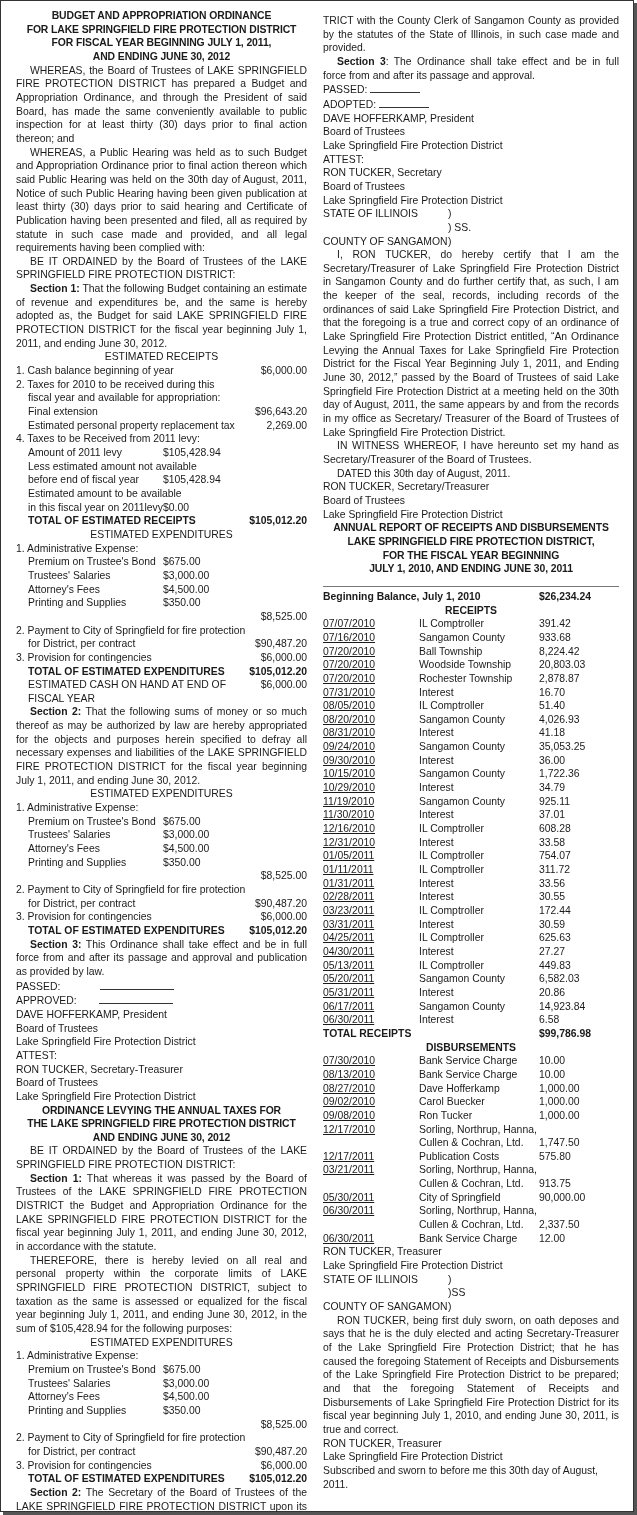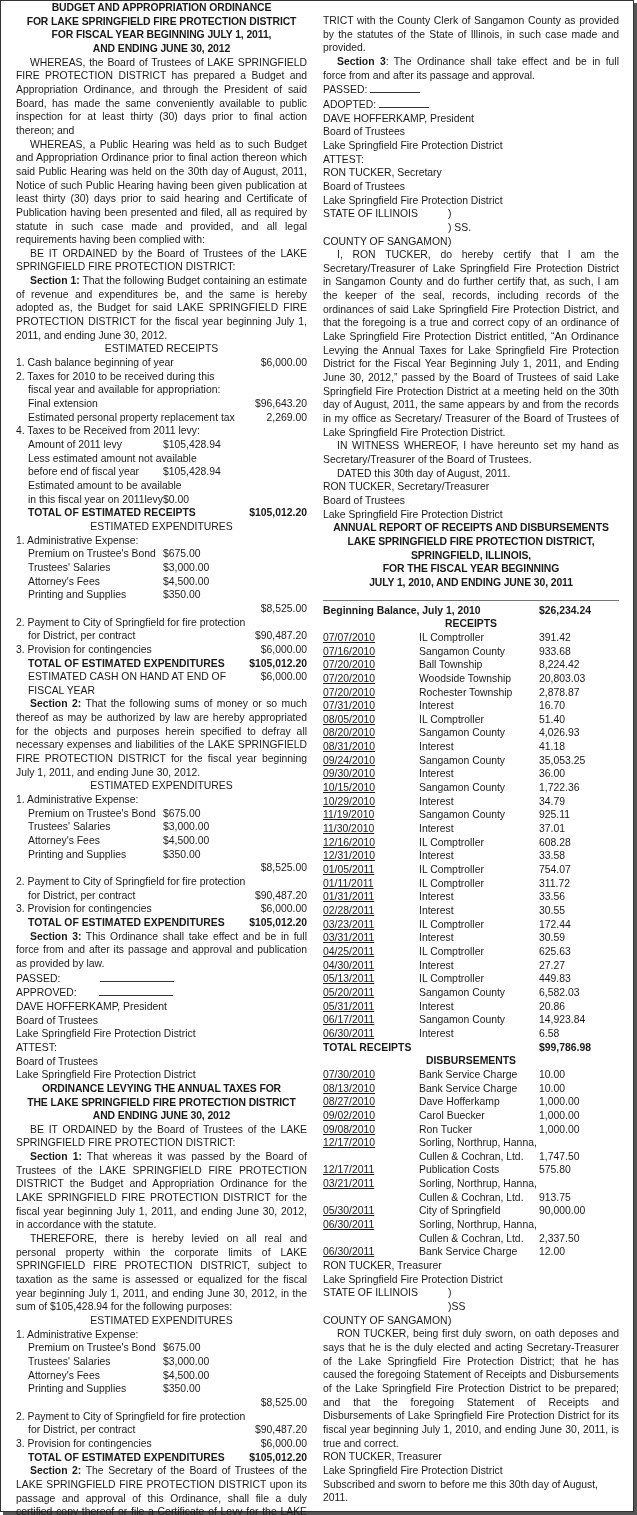--- a/index.html
+++ b/index.html
@@ -12,21 +12,21 @@
     box-shadow: 3px 3px 0 #555;
     background: #fff;
     display: flex;
     color: #1a1a1a;
     font-family: "Liberation Sans", sans-serif;
     font-size: 10.4px;
     line-height: 13.65px;
   }
   .col { box-sizing: border-box; width: 50%; padding: 0 10px 0 15px; }
   .col.right { padding: 0 14px 0 6px; }
-  .col.left { padding-top: 0; }
+  .col.left { padding-top: 8px; }
   .col.right { padding-top: 13px; }
   .head { text-align: center; font-weight: bold; letter-spacing: -0.1px; }
   .center { text-align: center; }
   p { margin: 0; }
   .just { text-align: justify; }
   .ind { text-indent: 14px; }
   .b { font-weight: bold; }
   .row { display: flex; }
   .row .lbl { flex: 1; }
   .row .mid { width: 72px; text-align: left; }
@@ -215,20 +215,21 @@
     <p class="just ind"><span class="b">Section 3:</span><span>  This Ordinance shall take effect and be in full force from and after its passage and approval and publication as provided by law.</span></p>
 
     <div><span>PASSED:</span><span class="blank" style="margin-left:40px"></span></div>
     <div><span>APPROVED:</span><span class="blank" style="margin-left:22px"></span></div>
 
     <div>
       <div>DAVE HOFFERKAMP, President</div>
       <div>Board of Trustees</div>
       <div>Lake Springfield Fire Protection District</div>
       <div>ATTEST:</div>
+      <div>RON TUCKER, Secretary-Treasurer</div>
       <div>Board of Trustees</div>
       <div>Lake Springfield Fire Protection District</div>
     </div>
 
     <div class="head">
       <div>ORDINANCE LEVYING THE ANNUAL TAXES FOR</div>
       <div>THE LAKE SPRINGFIELD FIRE PROTECTION DISTRICT</div>
       <div>AND ENDING JUNE 30, 2012</div>
     </div>
 
@@ -322,21 +323,20 @@
     <p class="ind">DATED this 30th day of August, 2011.</p>
     <div>
       <div>RON TUCKER, Secretary/Treasurer</div>
       <div>Board of Trustees</div>
       <div>Lake Springfield Fire Protection District</div>
     </div>
 
     <div class="head">
       <div>ANNUAL REPORT OF RECEIPTS AND DISBURSEMENTS</div>
       <div>LAKE SPRINGFIELD FIRE PROTECTION DISTRICT,</div>
-      <div>SPRINGFIELD, ILLINOIS,</div>
       <div>FOR THE FISCAL YEAR BEGINNING</div>
       <div>JULY 1, 2010, AND ENDING JUNE 30, 2011</div>
     </div>
 
     <div class="divider"></div>
 
     <div class="ledger">
       <div class="lr b">
           <span class="p">Beginning Balance, July 1, 2010</span>
           <span class="a">$26,234.24</span>

